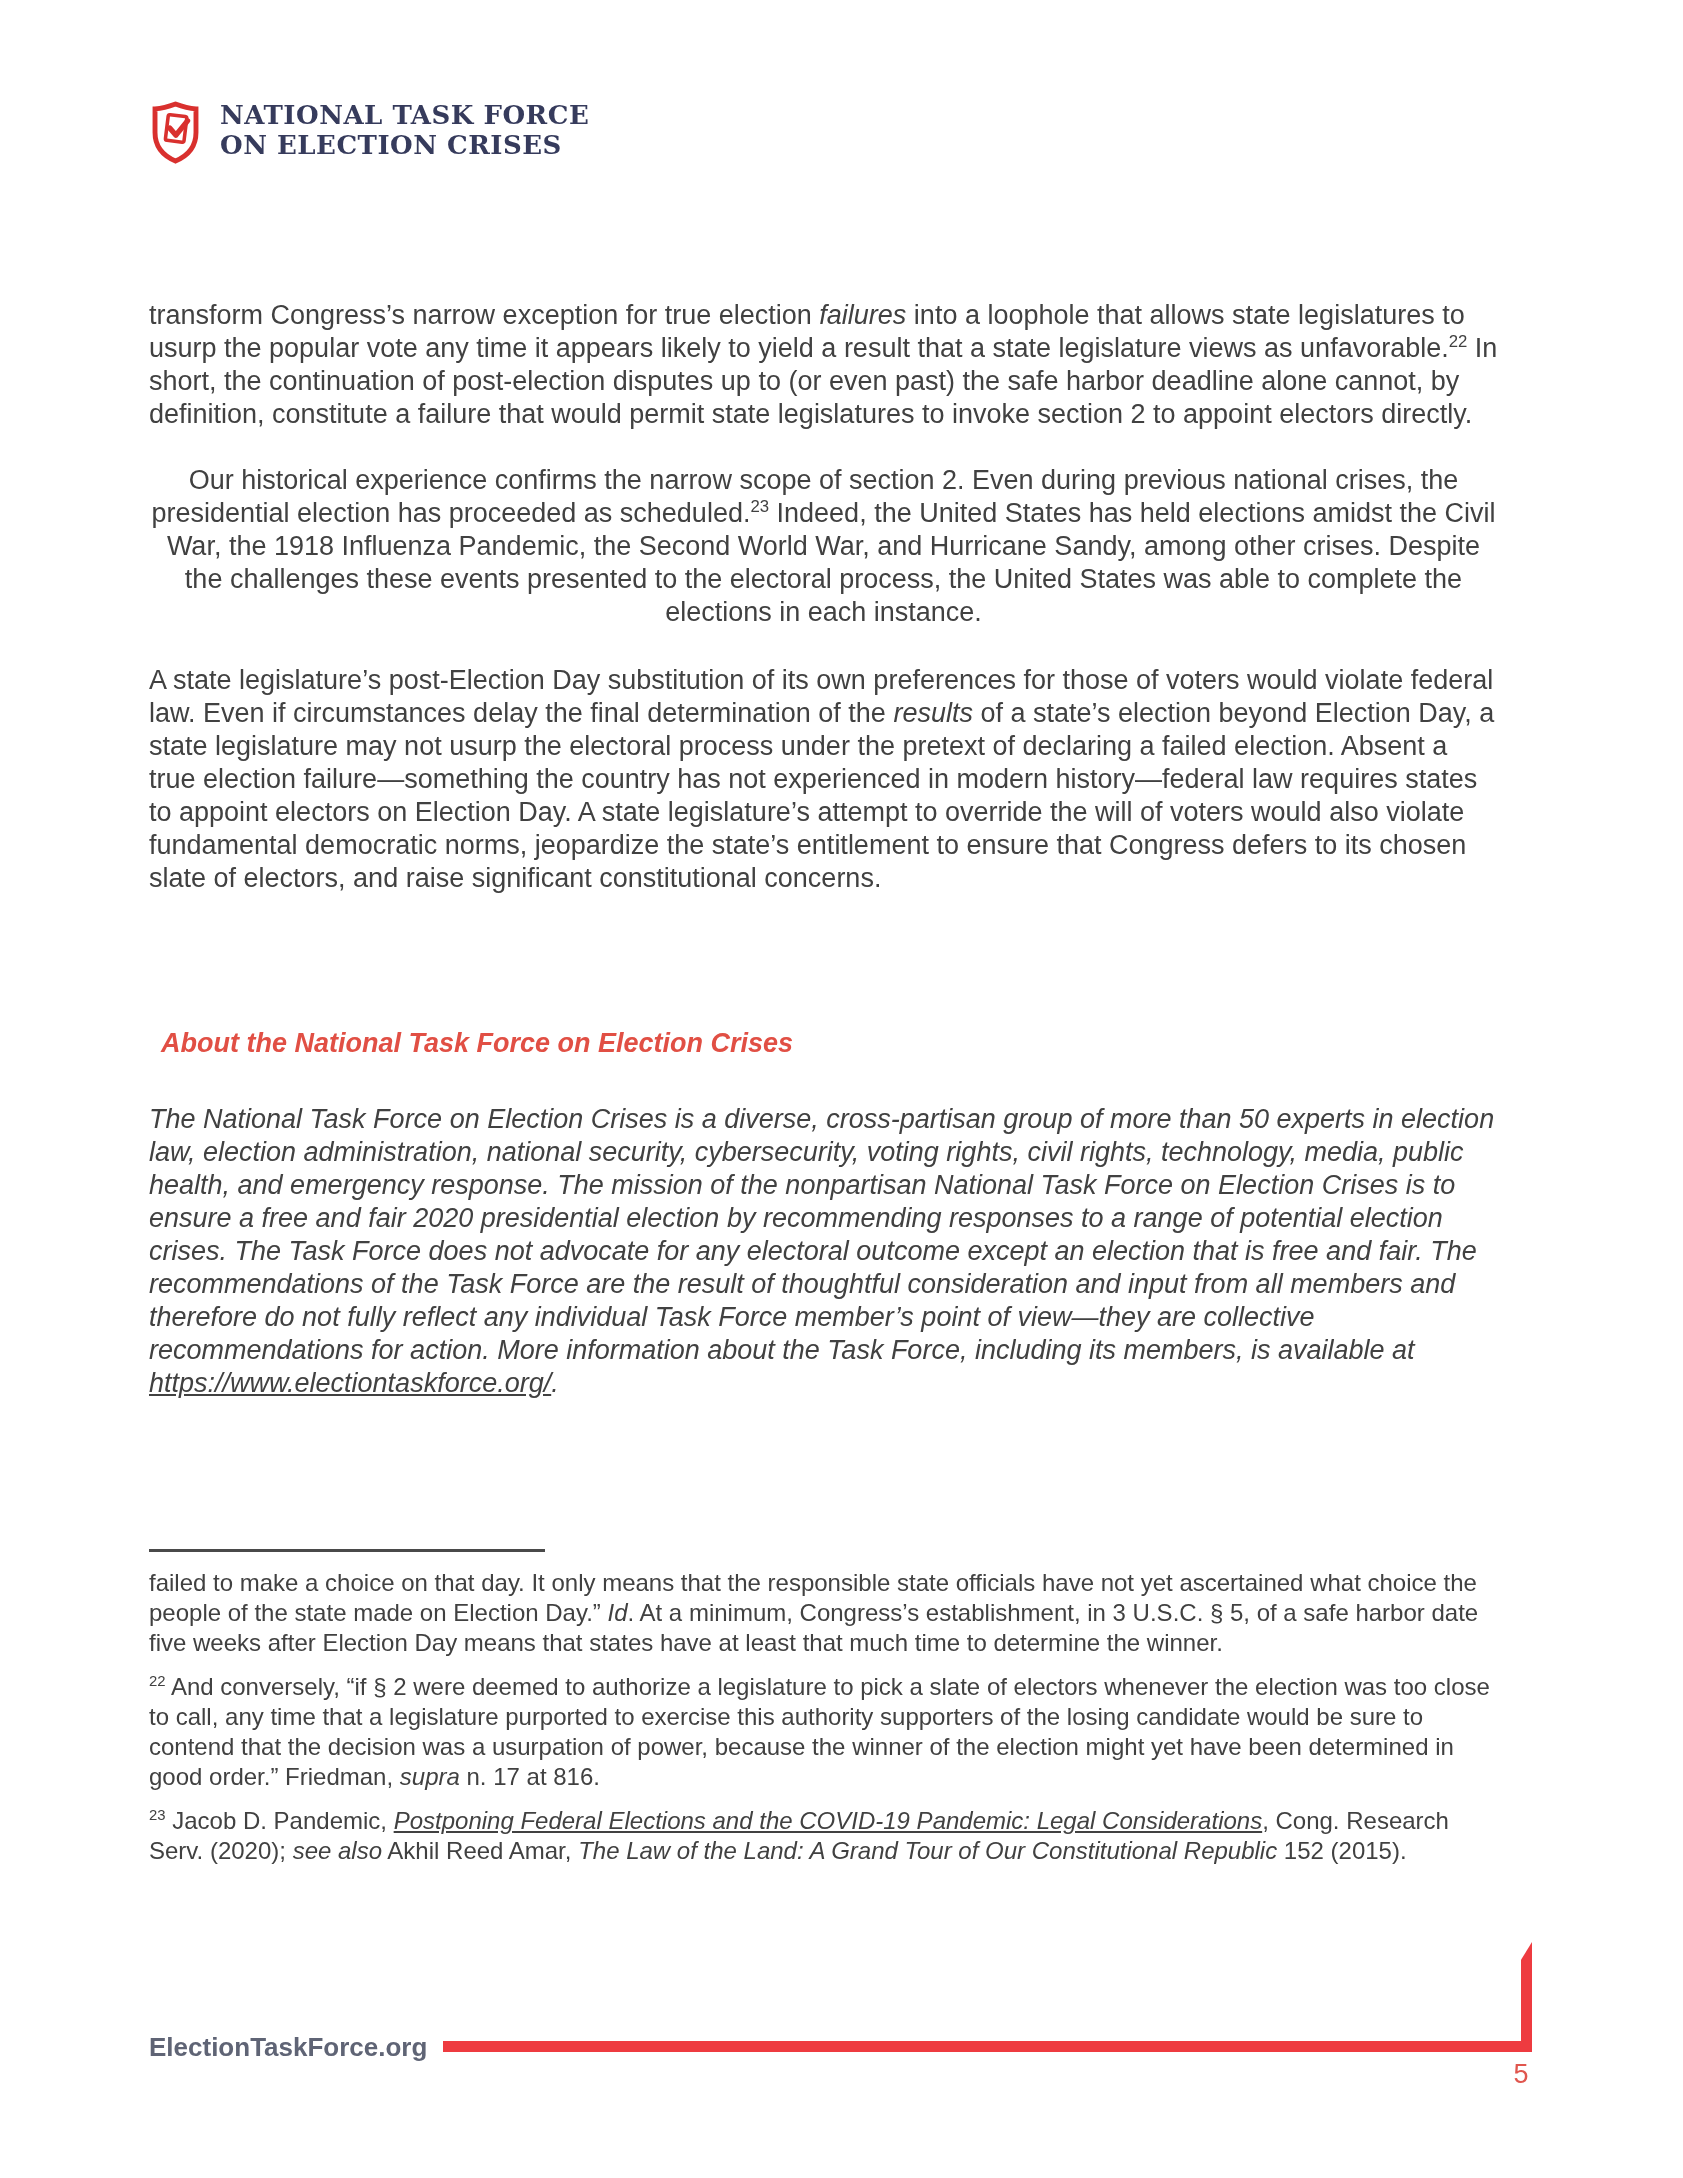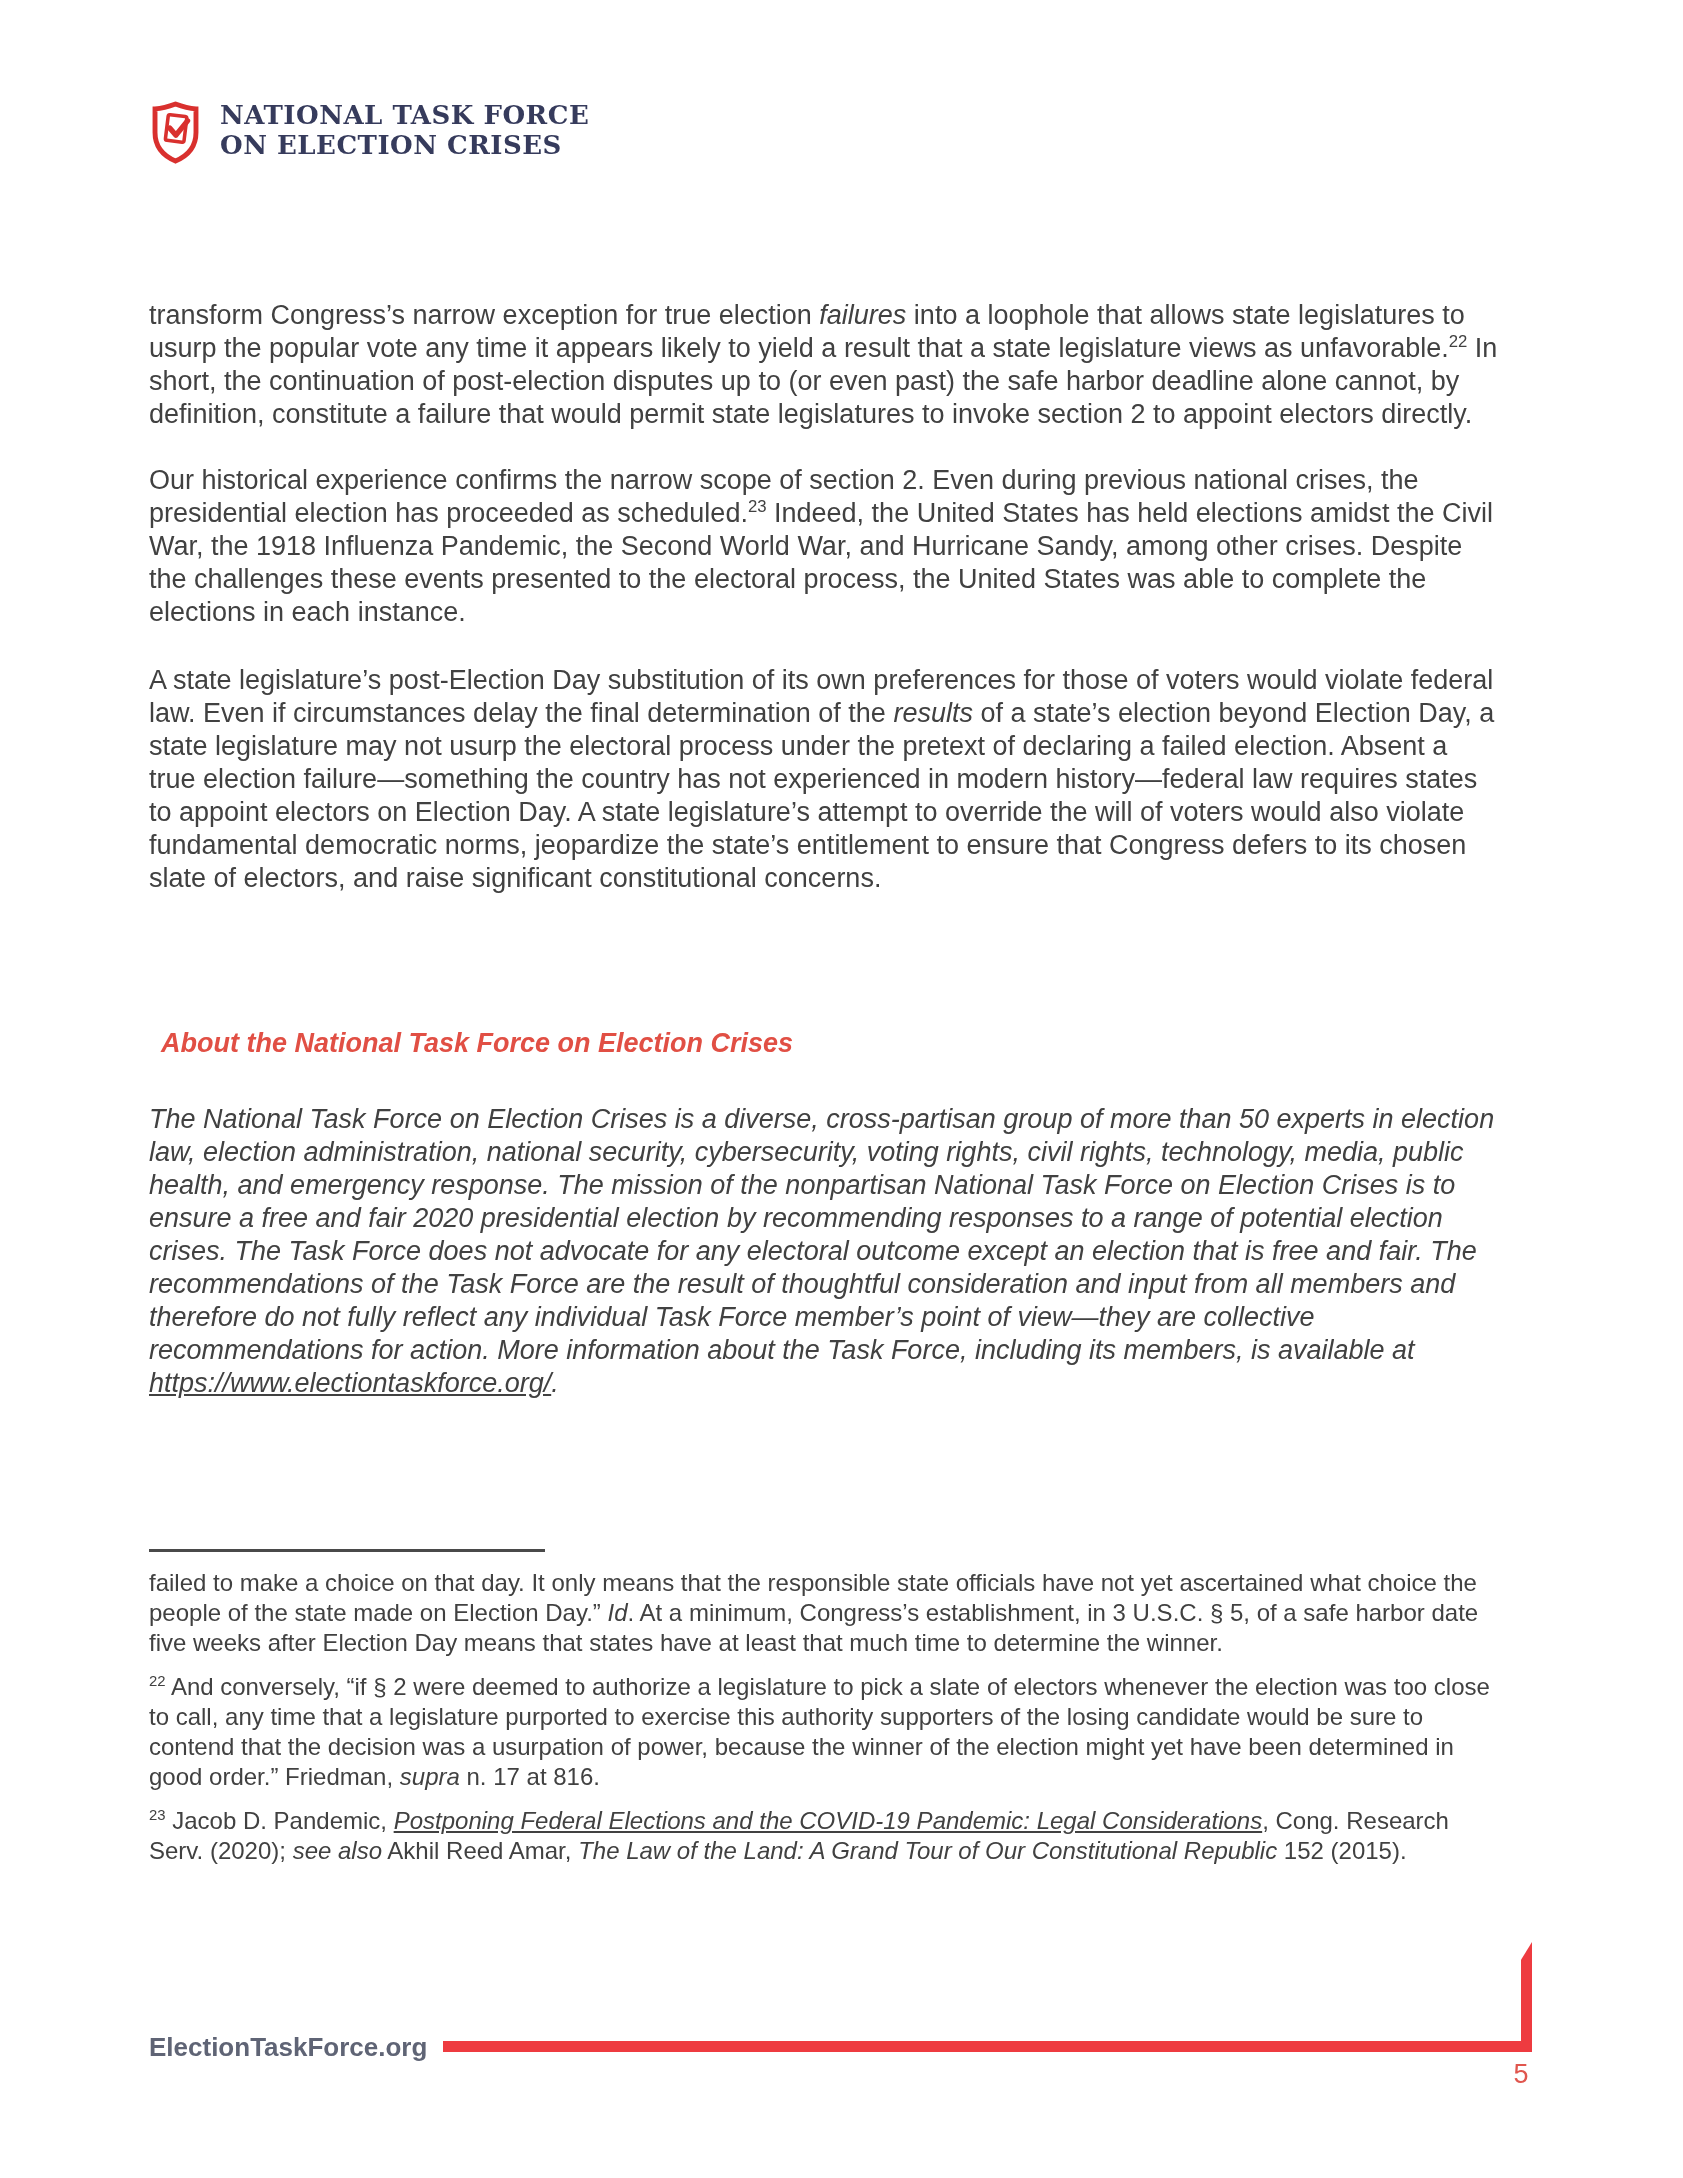--- a/index.html
+++ b/index.html
@@ -9,21 +9,21 @@
   }
   
   .logo{position:absolute;top:100px;left:147px;display:flex;align-items:flex-start;gap:16px;}
   .logo-icon svg{display:block;}
   .logo-text{display:flex;flex-direction:column;font-family:"DejaVu Serif",serif;
     font-weight:bold;font-size:26px;line-height:30px;color:var(--logo-navy,#363b5c);letter-spacing:0.5px;}
   
   .content{position:absolute;top:0;left:149px;width:1349px;padding-top:299px;}
   p{margin:0;}
   .body-para{font-size:27px;line-height:33px;}
-  .para-2{margin-top:33px;}
+  .para-2{margin-top:33px;text-align:center;}
   .conclusion-heading{margin:50px 0 0 0;font-size:31px;line-height:36px;font-weight:bold;
     color:var(--accent-red,#e14f44);letter-spacing:0.5px;font-family:"Liberation Sans",sans-serif;}
   .para-conclusion{margin-top:35px;}
   .about-heading{margin:132px 0 0 12px;font-size:27px;line-height:32px;font-weight:bold;font-style:italic;
     color:var(--accent-red,#e14f44);font-family:"Liberation Sans",sans-serif;}
   .para-about{margin-top:44px;font-style:italic;}
   .footnote-sep{margin-top:149px;width:396px;height:0;border-top:3px solid var(--footnote-rule,#4a4a4a);}
   .footnote{font-size:24px;line-height:30px;}
   .fn-first{margin-top:16px;}
   .fn{margin-top:14px;}

